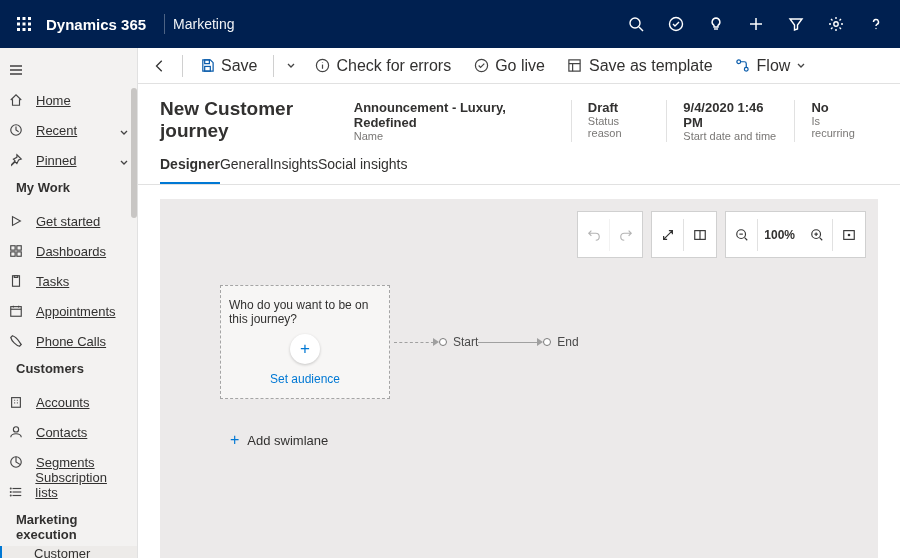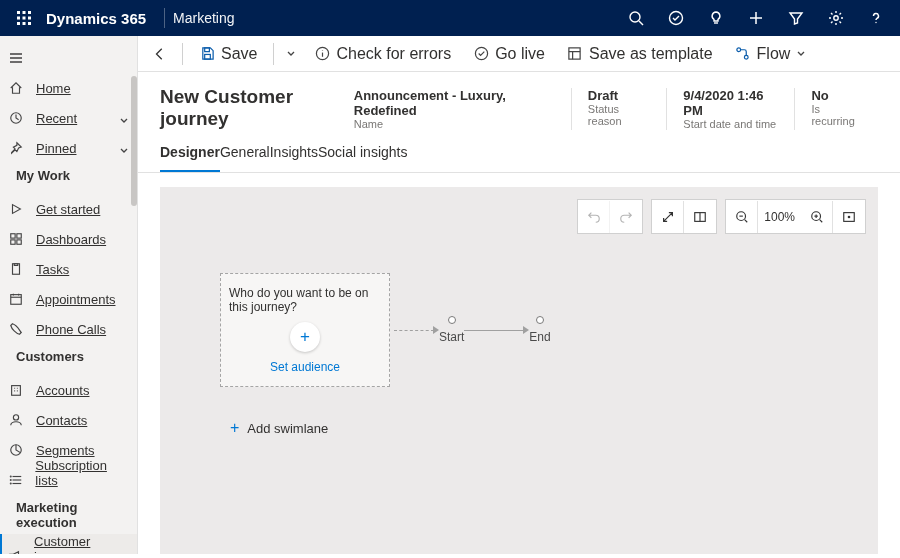--- a/index.html
+++ b/index.html
@@ -13,21 +13,21 @@
     --canvas:#eceaea;
     --sidebar:#f3f2f1;
     --hover:#e1dfdd;
     --active:#edebe9;
   }
   *{box-sizing:border-box;font-family:"Segoe UI",Arial,sans-serif;}
   html,body{margin:0;padding:0;height:100%;width:100%;overflow:hidden;color:var(--text);font-size:13px;}
   svg{display:block;}
 
   
-  .topbar{height:36px;background:var(--topbar-bg);color:var(--topbar-fg);display:flex;align-items:center;padding:0 4px;}
+  .topbar{height:48px;background:var(--topbar-bg);color:var(--topbar-fg);display:flex;align-items:center;padding:0 4px;}
   .topbar .waffle{width:40px;height:40px;display:flex;align-items:center;justify-content:center;}
   .topbar .brand{font-weight:600;font-size:15px;padding:0 10px 0 2px;}
   .topbar .divider{width:1px;height:20px;background:rgba(255,255,255,.3);margin:0 8px;}
   .topbar .module{font-size:14px;opacity:.95;}
   .topbar .spacer{flex:1;}
   .topbar .ticon{width:40px;height:40px;display:flex;align-items:center;justify-content:center;}
 
   .app{display:flex;height:calc(100% - 40px);}
 
   
@@ -60,35 +60,35 @@
 
   
   .tabs{display:flex;padding:14px 22px 0 22px;border-bottom:1px solid var(--border);}
   .tabs .tab{padding-bottom:10px;font-size:14px;cursor:pointer;color:#323130;}
   .tabs .tab.active{font-weight:600;border-bottom:2px solid var(--accent);}
 
   
   .canvas-wrap{flex:1;background:var(--canvas);margin:14px 22px 0 22px;position:relative;overflow:hidden;}
   
   .ctoolbar{position:absolute;top:12px;right:12px;display:flex;gap:8px;}
-  .ctoolbar .grp{background:#fff;border:1px solid var(--border-strong);display:flex;align-items:center;height:35px;}
+  .ctoolbar .grp{background:#fff;border:1px solid var(--border-strong);display:flex;align-items:center;height:47px;font-weight:bold;}
   .ctoolbar .cbtn{width:32px;height:32px;display:flex;align-items:center;justify-content:center;border-right:1px solid var(--border);cursor:pointer;}
   .ctoolbar .cbtn:last-child{border-right:none;}
   .ctoolbar .ztxt{padding:0 6px;font-size:12px;}
 
   
   .builder{position:absolute;top:86px;left:60px;display:flex;align-items:center;}
   .audience-box{width:170px;height:114px;border:1px dashed #a5a5a5;background:#f7f6f5;display:flex;flex-direction:column;align-items:center;justify-content:center;padding:8px;font-size:12px;color:#323130;}
   .audience-box .plus{width:30px;height:30px;border-radius:50%;background:#fff;box-shadow:0 1px 3px rgba(0,0,0,.2);display:flex;align-items:center;justify-content:center;margin:8px 0;color:var(--accent);font-size:17px;}
   .audience-box .link{color:var(--accent);font-size:12px;cursor:pointer;}
   .flowline{display:flex;align-items:center;margin-left:4px;}
   .dash{width:40px;border-top:1px dashed #a0a0a0;}
   .solid{width:60px;border-top:1px solid #a0a0a0;}
   .node-dot{width:8px;height:8px;border:1px solid #7a7a7a;border-radius:50%;background:#fff;position:relative;}
-  .node-wrap{display:flex;flex-direction:column;align-items:center;gap:6px;}
+  .node-wrap{display:flex;align-items:center;gap:6px;}
   .node-lbl{font-size:12px;color:#4a4a4a;}
   .arrowhead{width:0;height:0;border-top:4px solid transparent;border-bottom:4px solid transparent;border-left:6px solid #a0a0a0;margin-left:-1px;}
 
   .add-swimlane{position:absolute;top:232px;left:70px;display:flex;align-items:center;gap:8px;color:#323130;font-size:13px;cursor:pointer;}
   .add-swimlane .plus-i{color:var(--accent);font-size:16px;}
 </style>
 </head>
 <body>
 
 <div class="topbar">

